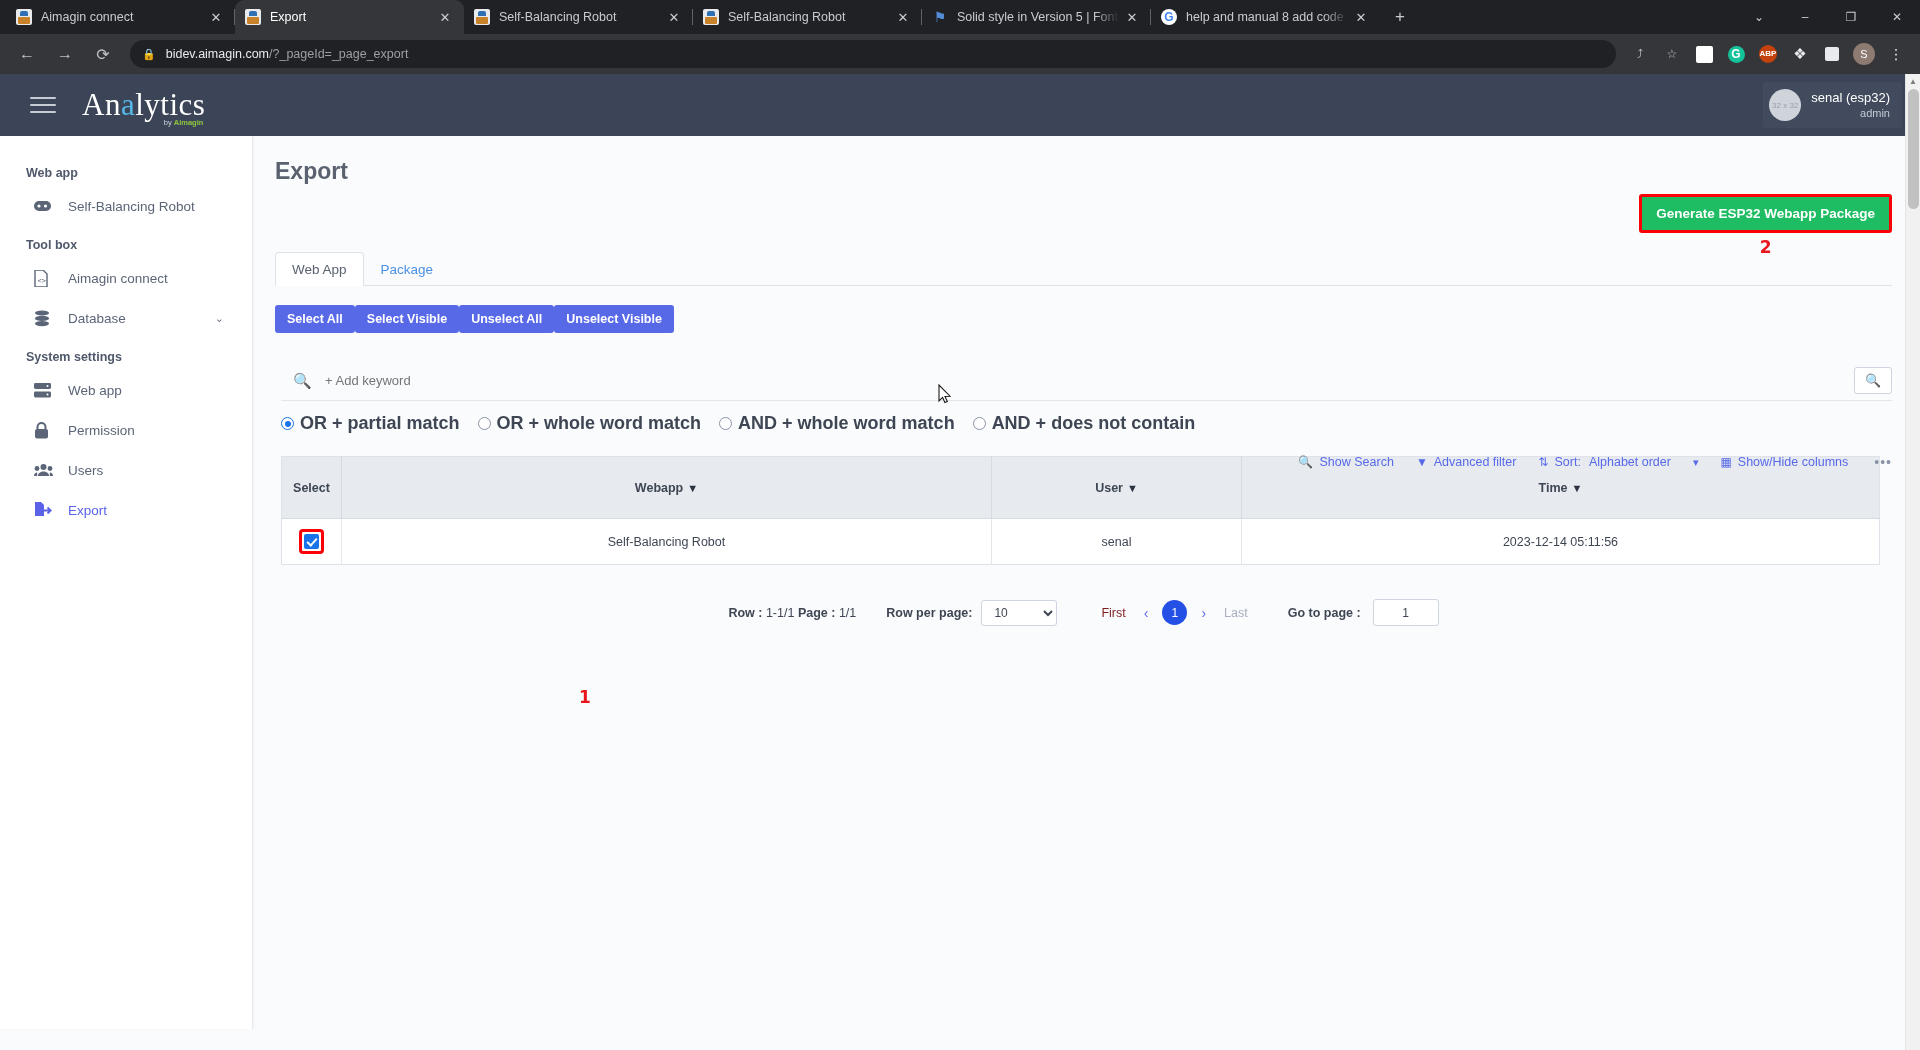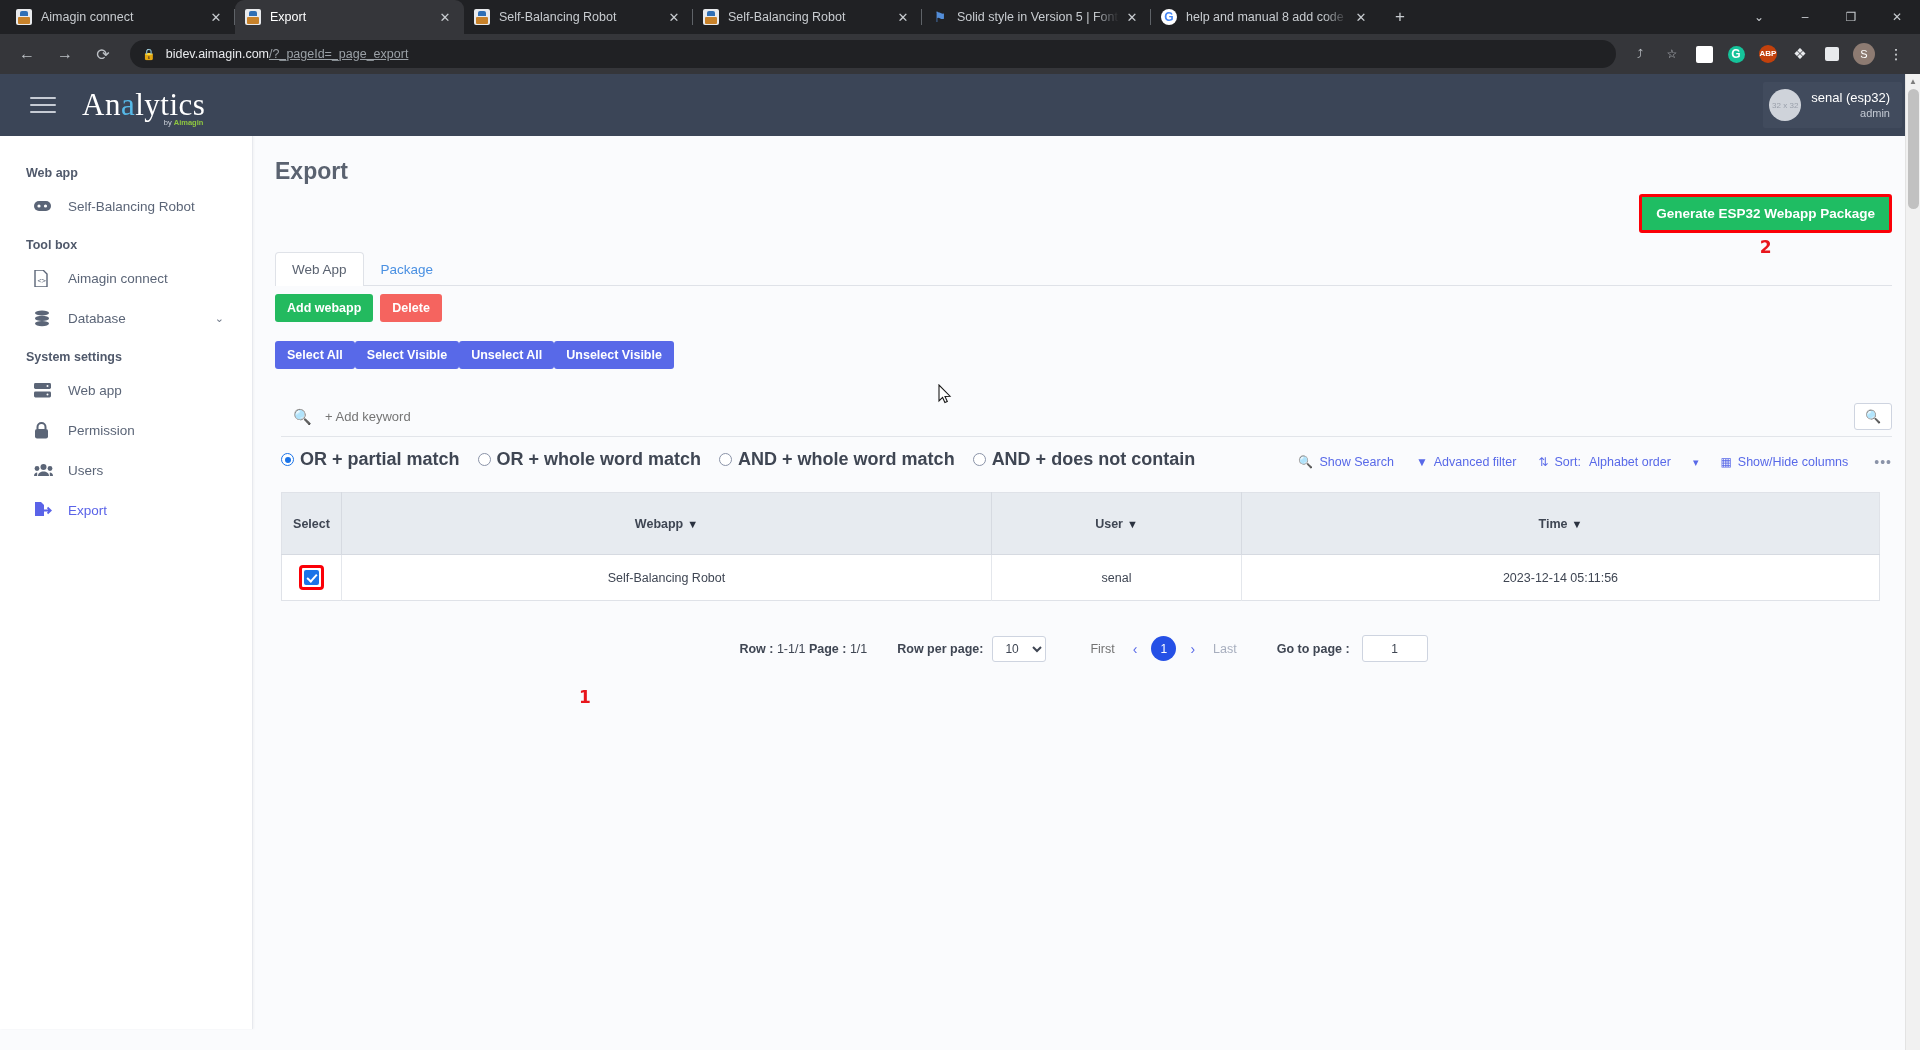--- a/index.html
+++ b/index.html
@@ -79,21 +79,21 @@
     width: 30px; height: 30px; margin: 0 4px; display: flex; align-items: center;
     justify-content: center; color: #bdc1c6; font-size: 16px;
   }
   #omnibox {
     flex: 1 1 auto; height: 28px; background: #202124; border-radius: 14px;
     display: flex; align-items: center; padding: 0 12px; margin: 0 8px;
     color: #e8eaed; font-size: 12.5px;
   }
   #omnibox .lock { font-size: 11px; margin-right: 10px; color: #9aa0a6; }
   .url-host { color: #e8eaed; }
-  .url-path { color: #9aa0a6; text-decoration: underline; }
+  .url-path { color: #9aa0a6; }
   #omni-actions { display: flex; align-items: center; }
   .ext-icon {
     width: 26px; height: 26px; margin: 0 3px; display: flex; align-items: center;
     justify-content: center; font-size: 12px; color: #bdc1c6;
   }
   .ext-trans { background: #ffffff; border-radius: 2px; width: 17px; height: 17px;
                color: #4285f4; font-size: 10px; font-weight: bold; }
   .ext-gram { background: #15c39a; border-radius: 50%; width: 17px; height: 17px; color: #fff;
               font-size: 12px; font-weight: bold; line-height: 17px; text-align: center; }
   .ext-abp { background: #c2410c; border-radius: 50%; width: 18px; height: 18px; color: #fff;
@@ -273,25 +273,25 @@
   }
 
   #pager {
     display: flex; align-items: center; justify-content: center; margin-top: 34px;
     font-size: 12.5px; color: #3f4653; gap: 0;
   }
   #pager .pg-text { font-weight: bold; }
   #pager .pg-text .lt { font-weight: normal; }
   #rpp-label { font-weight: bold; margin-left: 30px; margin-right: 9px; }
   #rpp-select {
-    width: 54px; height: 26px; font-size: 12px; border: 1px solid #ced4e0; border-radius: 3px;
+    width: 76px; height: 26px; font-size: 12px; border: 1px solid #ced4e0; border-radius: 3px;
     color: #3f4653; background: #ffffff; font-family: "Liberation Sans", sans-serif;
     padding-left: 8px;
   }
-  .pg-link { color: #737373; margin: 0 8px; cursor: pointer; }
+  .pg-link { color: #7f1d1d; margin: 0 8px; cursor: pointer; }
   .pg-link.dim { color: #a7aebe; }
   .pg-arrow { color: #5869e8; margin: 0 10px; font-size: 14px; cursor: pointer; }
   .pg-current {
     width: 25px; height: 25px; border-radius: 50%; background: #2550e6; color: #ffffff;
     display: flex; align-items: center; justify-content: center; font-size: 12px;
     margin: 0 4px;
   }
   #goto-label { font-weight: bold; margin-left: 32px; margin-right: 12px; }
   #goto-input {
     width: 66px; height: 27px; border: 1px solid #ced4e0; border-radius: 3px;
@@ -531,24 +531,20 @@
         <div class="annot-num">2</div>
       </div>
 
       <div id="panel">
 
         <div id="tabs-row">
           <div class="ui-tab active">Web App</div>
           <div class="ui-tab">Package</div>
         </div>
 
-        <div id="action-row">
-          <button class="btn btn-green">Add webapp</button>
-          <button class="btn btn-red">Delete</button>
-        </div>
 
         <div id="select-row">
           <button class="btn btn-blue">Select All</button>
           <button class="btn btn-blue">Select Visible</button>
           <button class="btn btn-blue">Unselect All</button>
           <button class="btn btn-blue">Unselect Visible</button>
         </div>
 
         <div id="tools-row">
           <div class="tool-link">

